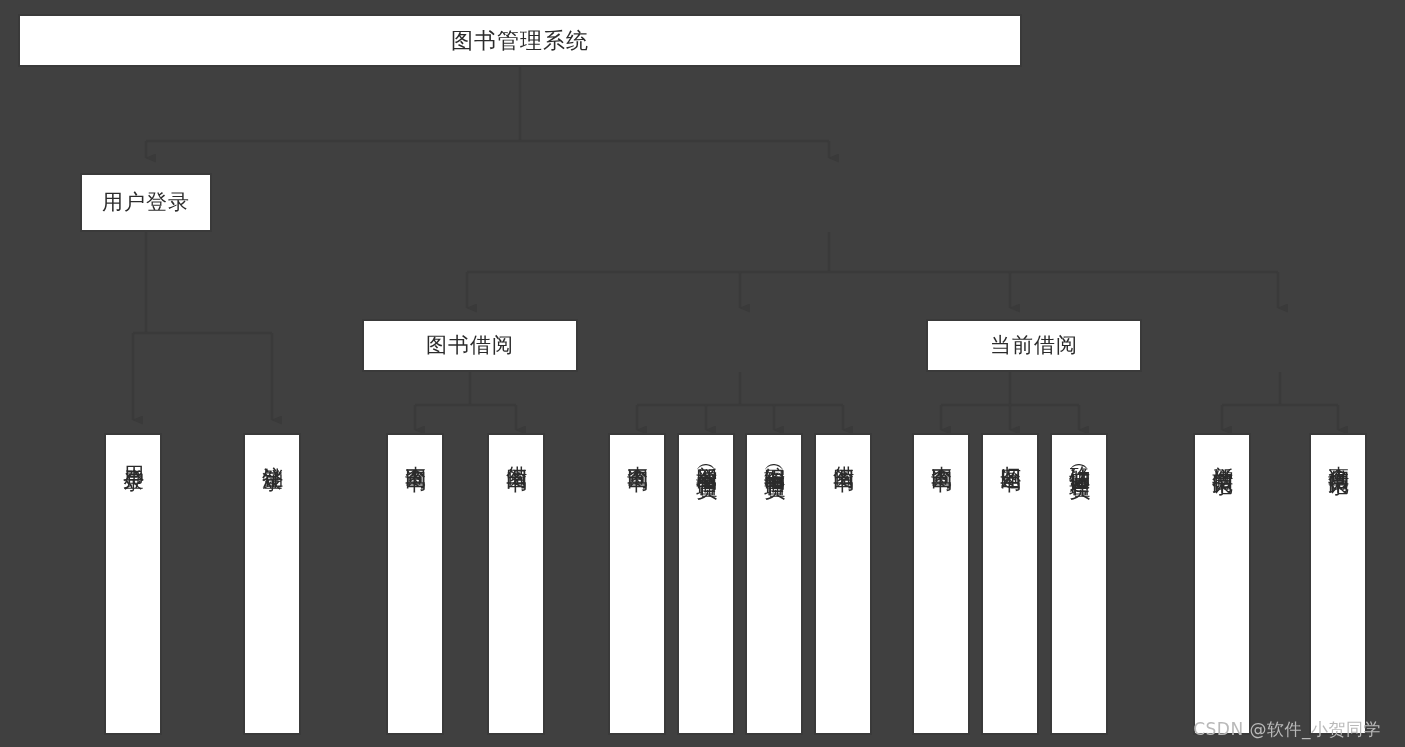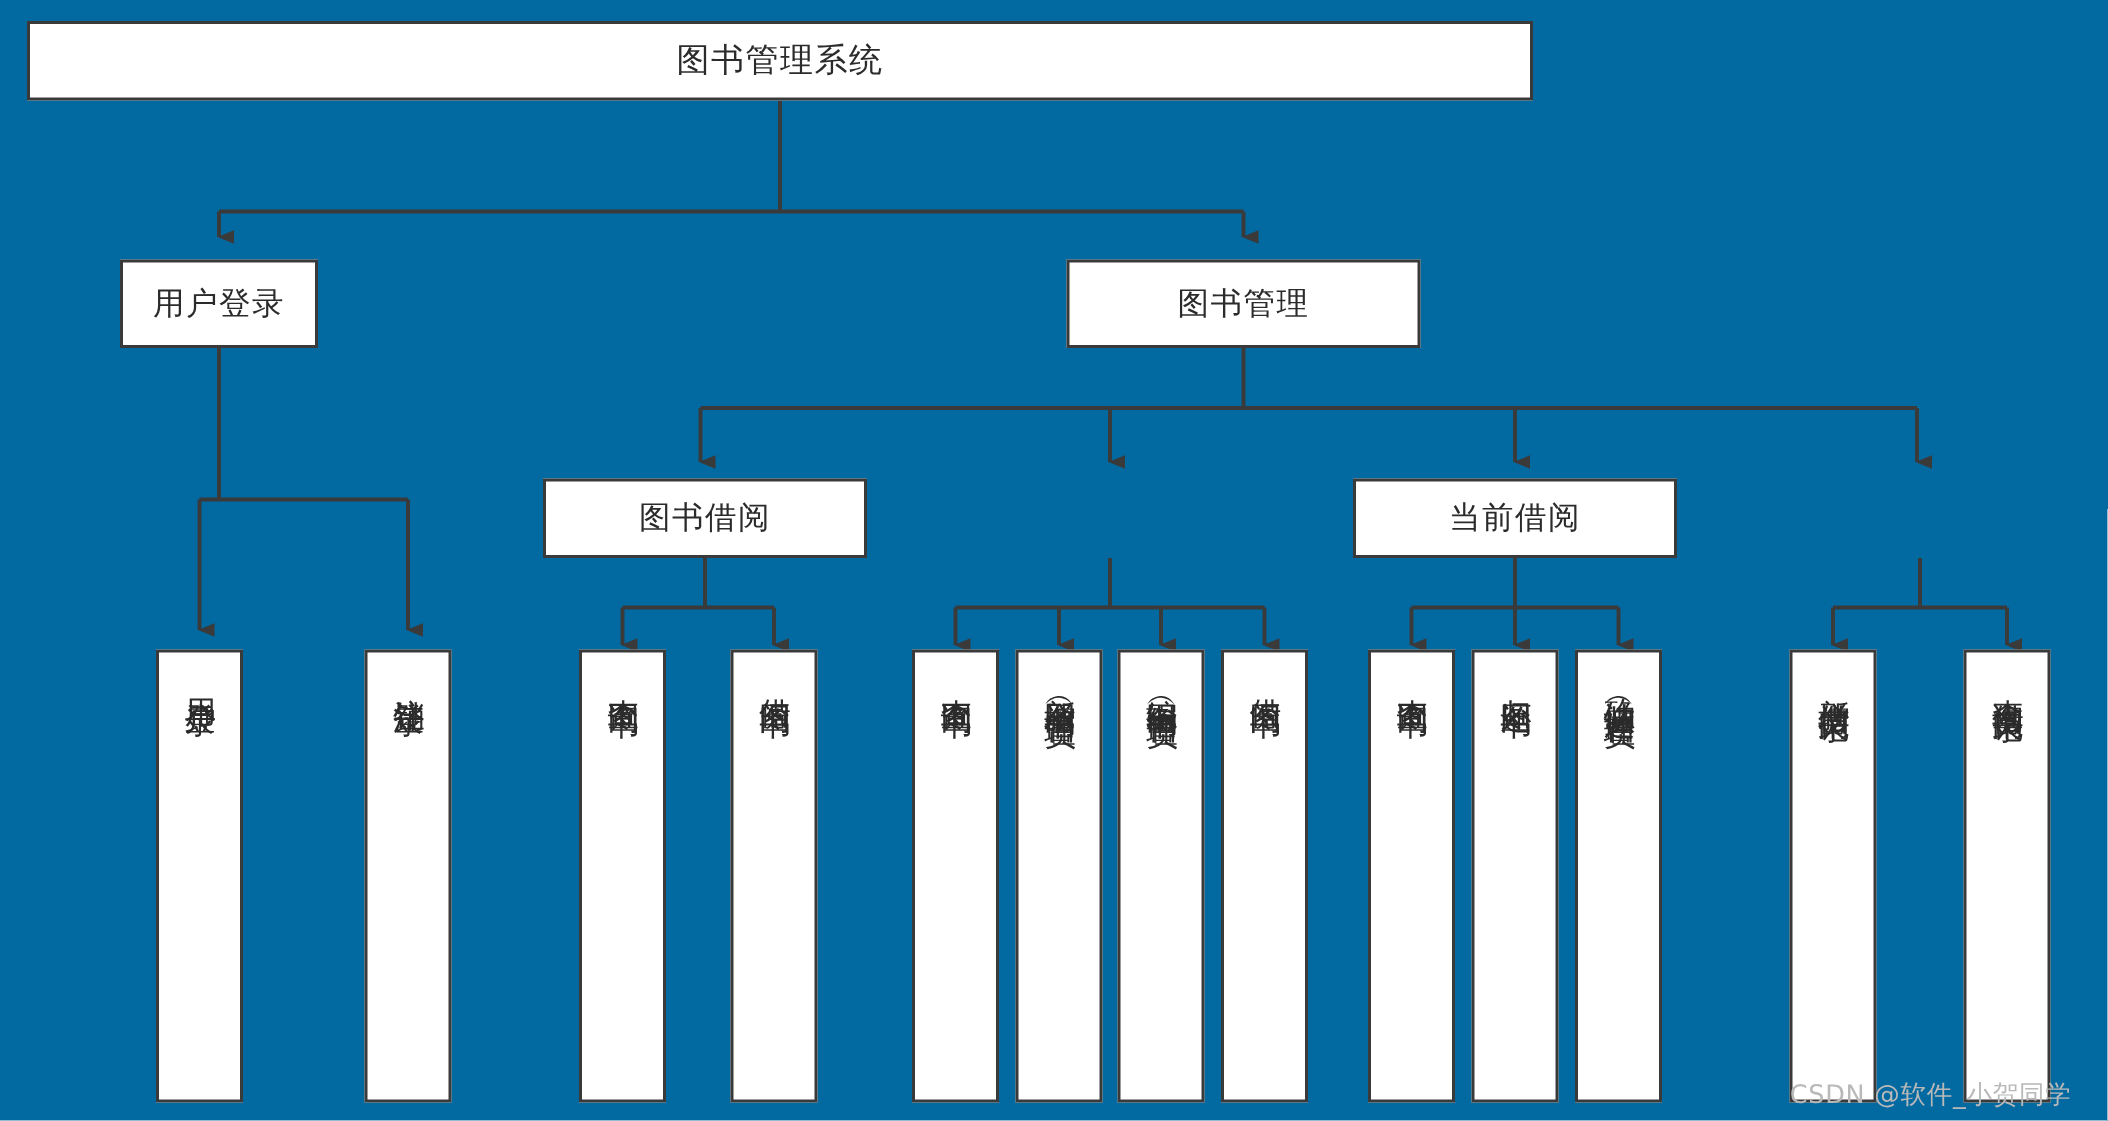--- a/index.html
+++ b/index.html
@@ -5,21 +5,21 @@
 <style>
   html,body{margin:0;padding:0;background:#ffffff;}
   body{
     font-family:"DejaVu Sans","Liberation Sans",sans-serif;
     color:#1a1a1a;
   }
   #canvas{
     position:relative;
     width:1405px;
     height:747px;
-    background:#0369a1;
+    background:#404040;
     overflow:hidden;
   }
   svg#wires{
     position:absolute;
     left:0; top:0;
     width:1405px; height:747px;
     pointer-events:none;
   }
   .node{
     position:absolute;
@@ -121,30 +121,27 @@
   </svg>
 
   <div class="node root" style="left:18px; top:14px; width:1004px; height:53px;">
     <span class="label">图书管理系统</span>
   </div>
 
   <div class="node" style="left:80px; top:173px; width:132px; height:59px;">
     <span class="label">用户登录</span>
   </div>
 
-  <div class="node" style="left:711px; top:173px; width:236px; height:59px;">
-    <span class="label">图书管理</span>
-  </div>
 
   <div class="node" style="left:362px; top:319px; width:216px; height:53px;">
     <span class="label">图书借阅</span>
   </div>
 
 
-  <div class="node" style="left:902px; top:319px; width:216px; height:53px;">
+  <div class="node" style="left:926px; top:319px; width:216px; height:53px;">
     <span class="label">当前借阅</span>
   </div>
 
 
   <div class="node leaf" style="left:104px; top:433px; width:58px; height:302px;">
     <span class="label">用户登录</span>
   </div>
 
   <div class="node leaf" style="left:243px; top:433px; width:58px; height:302px;">
     <span class="label">注销登录</span>

